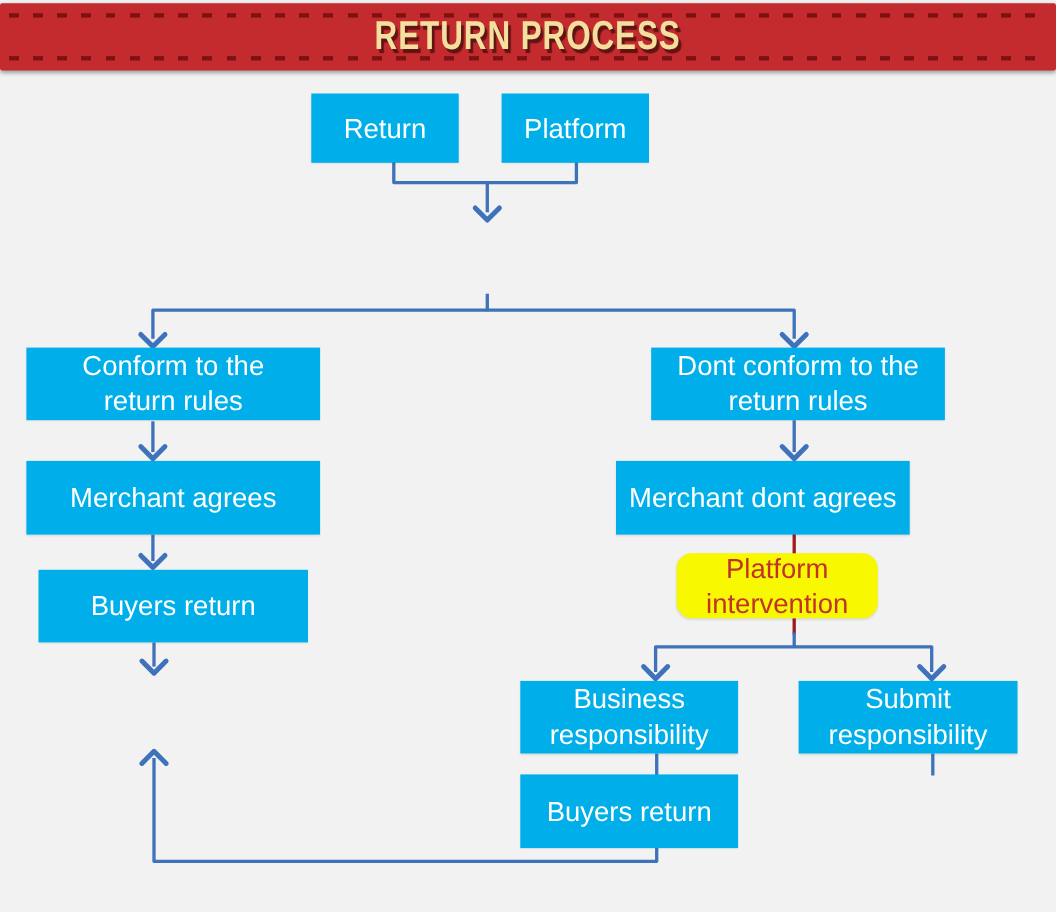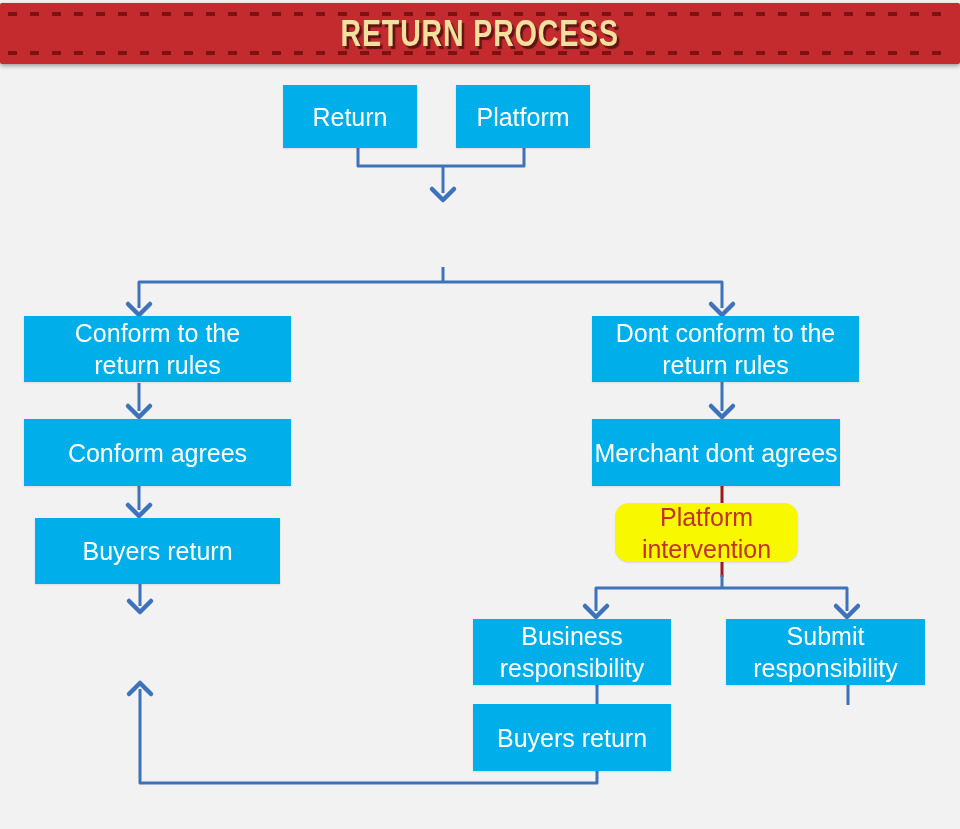--- a/index.html
+++ b/index.html
@@ -51,21 +51,21 @@
   }
 
   #n-return{left:283px;top:85px;width:134px;height:63px}
   #n-exchanges{left:456px;top:85px;width:134px;height:63px}
   #n-submit{left:302px;top:200px;width:267px;height:67px}
   #n-conform{left:24px;top:316px;width:267px;height:66px}
   #n-merchant-agrees{left:24px;top:419px;width:267px;height:67px}
   #n-buyers-return{left:35px;top:518px;width:245px;height:66px}
   #n-success{left:58px;top:615px;width:199px;height:65px}
   #n-dont-conform{left:592px;top:316px;width:267px;height:66px}
-  #n-merchant-dont-agrees{left:592px;top:419px;width:248px;height:67px}
+  #n-merchant-dont-agrees{left:560px;top:419px;width:267px;height:67px}
   #n-platform{left:615px;top:503px;width:183px;height:59px}
   #n-business-resp{left:473px;top:619px;width:198px;height:66px}
   #n-buyers-resp{left:726px;top:619px;width:199px;height:66px}
   #n-buyers-return2{left:473px;top:704px;width:198px;height:67px}
   #n-failure{left:726px;top:704px;width:199px;height:67px}
 
   
   #edges{position:absolute;left:0;top:0;pointer-events:none;}
   .edge{stroke:var(--connector,#3E72BA);stroke-width:3;fill:none;stroke-linejoin:round;}
   .edge-red{stroke:var(--connector_red,#9E1A1D);stroke-width:3;fill:none;}
@@ -117,21 +117,21 @@
     <span>Return</span>
   </div>
   <div class="node" id="n-exchanges">
     <span>Platform</span>
   </div>
   <div class="node" id="n-conform">
     <span>Conform to the
 return rules</span>
   </div>
   <div class="node" id="n-merchant-agrees">
-    <span>Conform agrees</span>
+    <span>Merchant agrees</span>
   </div>
   <div class="node" id="n-buyers-return">
     <span>Buyers return</span>
   </div>
   <div class="node" id="n-dont-conform">
     <span>Dont conform to the
 return rules</span>
   </div>
   <div class="node" id="n-merchant-dont-agrees">
     <span>Merchant dont agrees</span>

